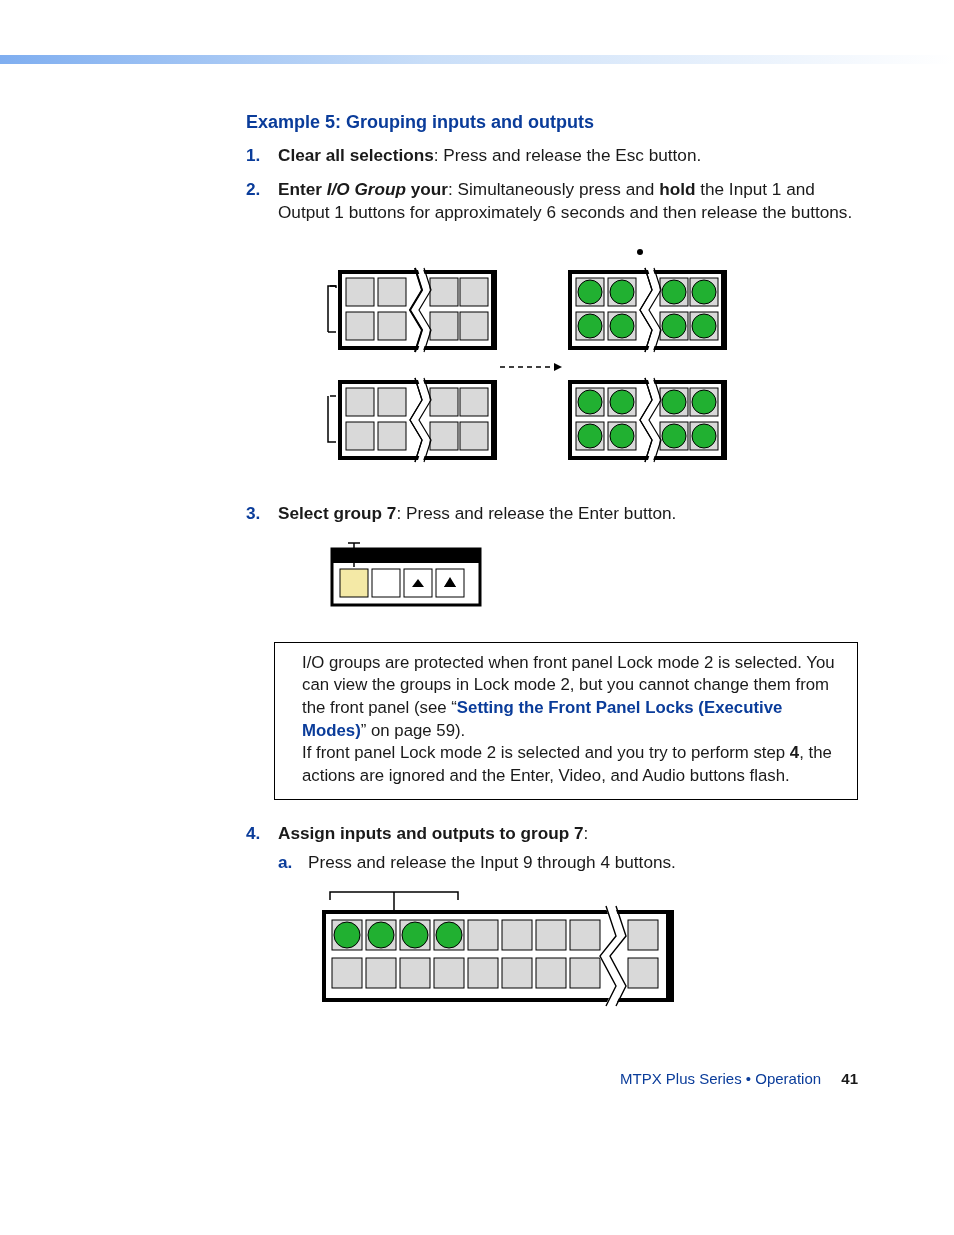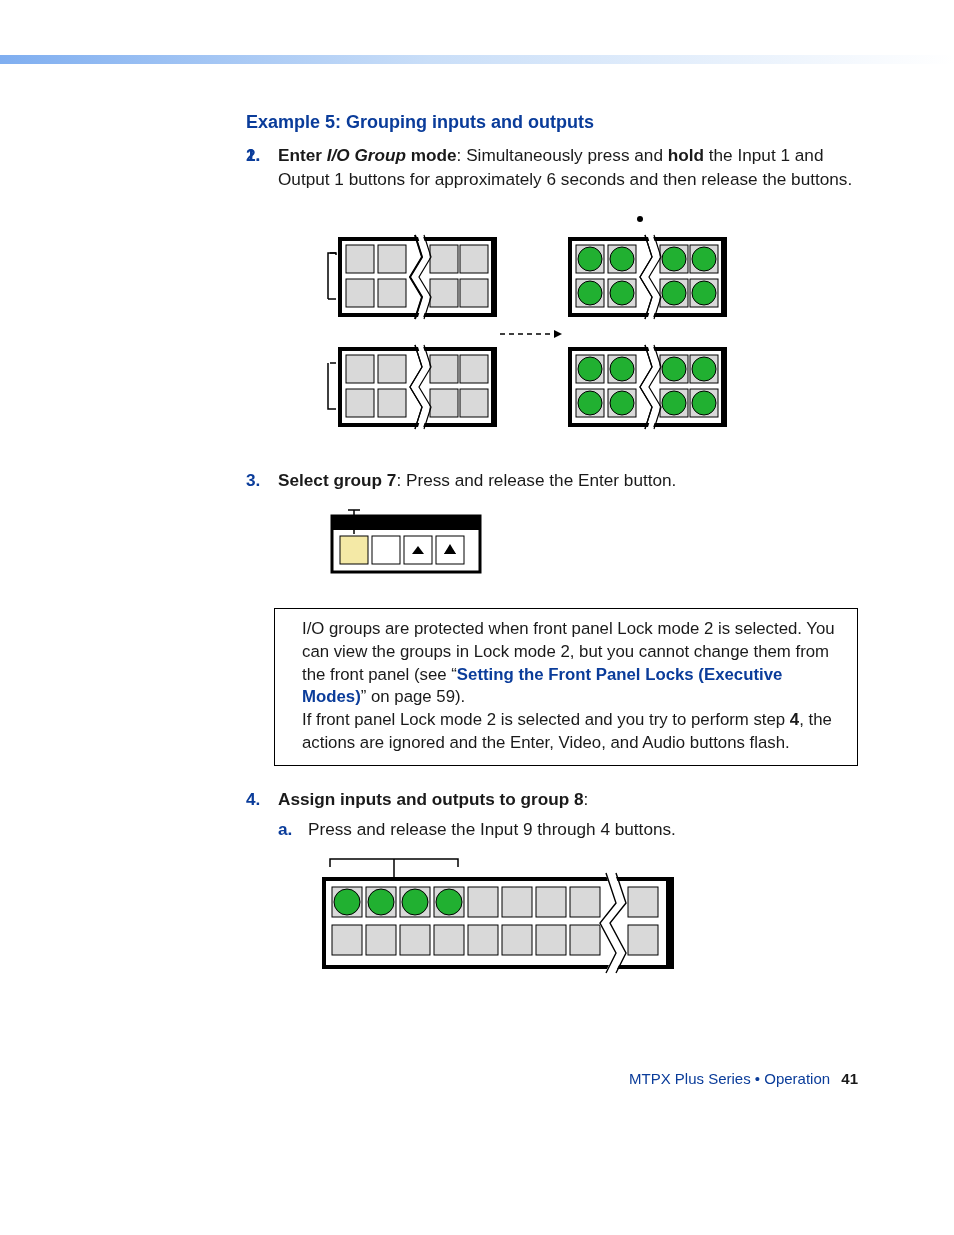--- a/index.html
+++ b/index.html
@@ -48,43 +48,46 @@
   }
   .note-box .nl{font-weight:700;}
   .note-box .nb{display:table-cell;padding-left:14px;margin-top:24px;}
   .note-box .nlcell{display:table-cell;vertical-align:top;}
   .note-box a.link{color:var(--blue);font-weight:700;text-decoration:none;}
   .figure{display:block;margin:18px auto 14px 52px;}
   .footer{
     position:absolute;right:96px;bottom:55px;font-size:15px;
   }
   .footer .ft{color:var(--blue);font-weight:400;}
-  .footer .pn{font-weight:700;margin-left:7px;}
+  .footer .pn{font-weight:700;margin-left:16px;}
   
   svg{overflow:visible;}
 </style>
 </head>
 <body>
 
 <div class="page">
   <div class="header-band"></div>
 
   <div class="content">
     <h2 class="section">Example 5: Grouping inputs and outputs</h2>
 
     <ol class="steps">
 
       <li>
         <span class="num">1.</span>
+        <span>
+          <b>Clear all selections</b><span>: Press and release the Esc button.</span>
+        </span>
       </li>
 
       <li>
         <span class="num">2.</span>
         <span>
-          <b>Enter </b><b><i>I/O Group</i></b><b> mode</b><span>: Simultaneously press and </span><b>hold</b><span> the Input 1 and Output 1 buttons for approximately 6 seconds and then release the buttons.</span>
+          <b>Enter </b><b><i>I/O Group</i></b><b> your</b><span>: Simultaneously press and </span><b>hold</b><span> the Input 1 and Output 1 buttons for approximately 6 seconds and then release the buttons.</span>
         </span>
 
         
         <div class="figure">
           <svg width="430" height="240" viewBox="0 0 430 240">
 
             <circle cx="310" cy="10" r="3" fill="#000"></circle>
 
             <g transform="translate(10,30)">
               <rect x="0" y="0" width="155" height="76" fill="#fff" stroke="#000" stroke-width="4"></rect>
@@ -220,21 +223,21 @@
               <span>I/O groups are protected when front panel Lock mode 2 is selected. You can view the groups in Lock mode 2, but you cannot change them from the front panel (see “</span><a class="link" href="#">Setting the Front Panel Locks (Executive Modes)</a><span>” on page 59).</span><br>
               <span>If front panel Lock mode 2 is selected and you try to perform step </span><b>4</b><span>, the actions are ignored and the Enter, Video, and Audio buttons flash.</span>
             </div>
           </div>
         </div>
       </li>
 
       <li>
         <span class="num">4.</span>
         <span>
-          <b>Assign inputs and outputs to group 8</b><span>:</span>
+          <b>Assign inputs and outputs to group 7</b><span>:</span>
         </span>
         <ol class="sub">
           <li>
             <span class="al">a.</span>
             <span>Press and release the Input 9 through 4 buttons.</span>
 
             
             <div class="figure" style="margin-left:12px;">
               <svg width="360" height="120" viewBox="0 0 360 120">
 

